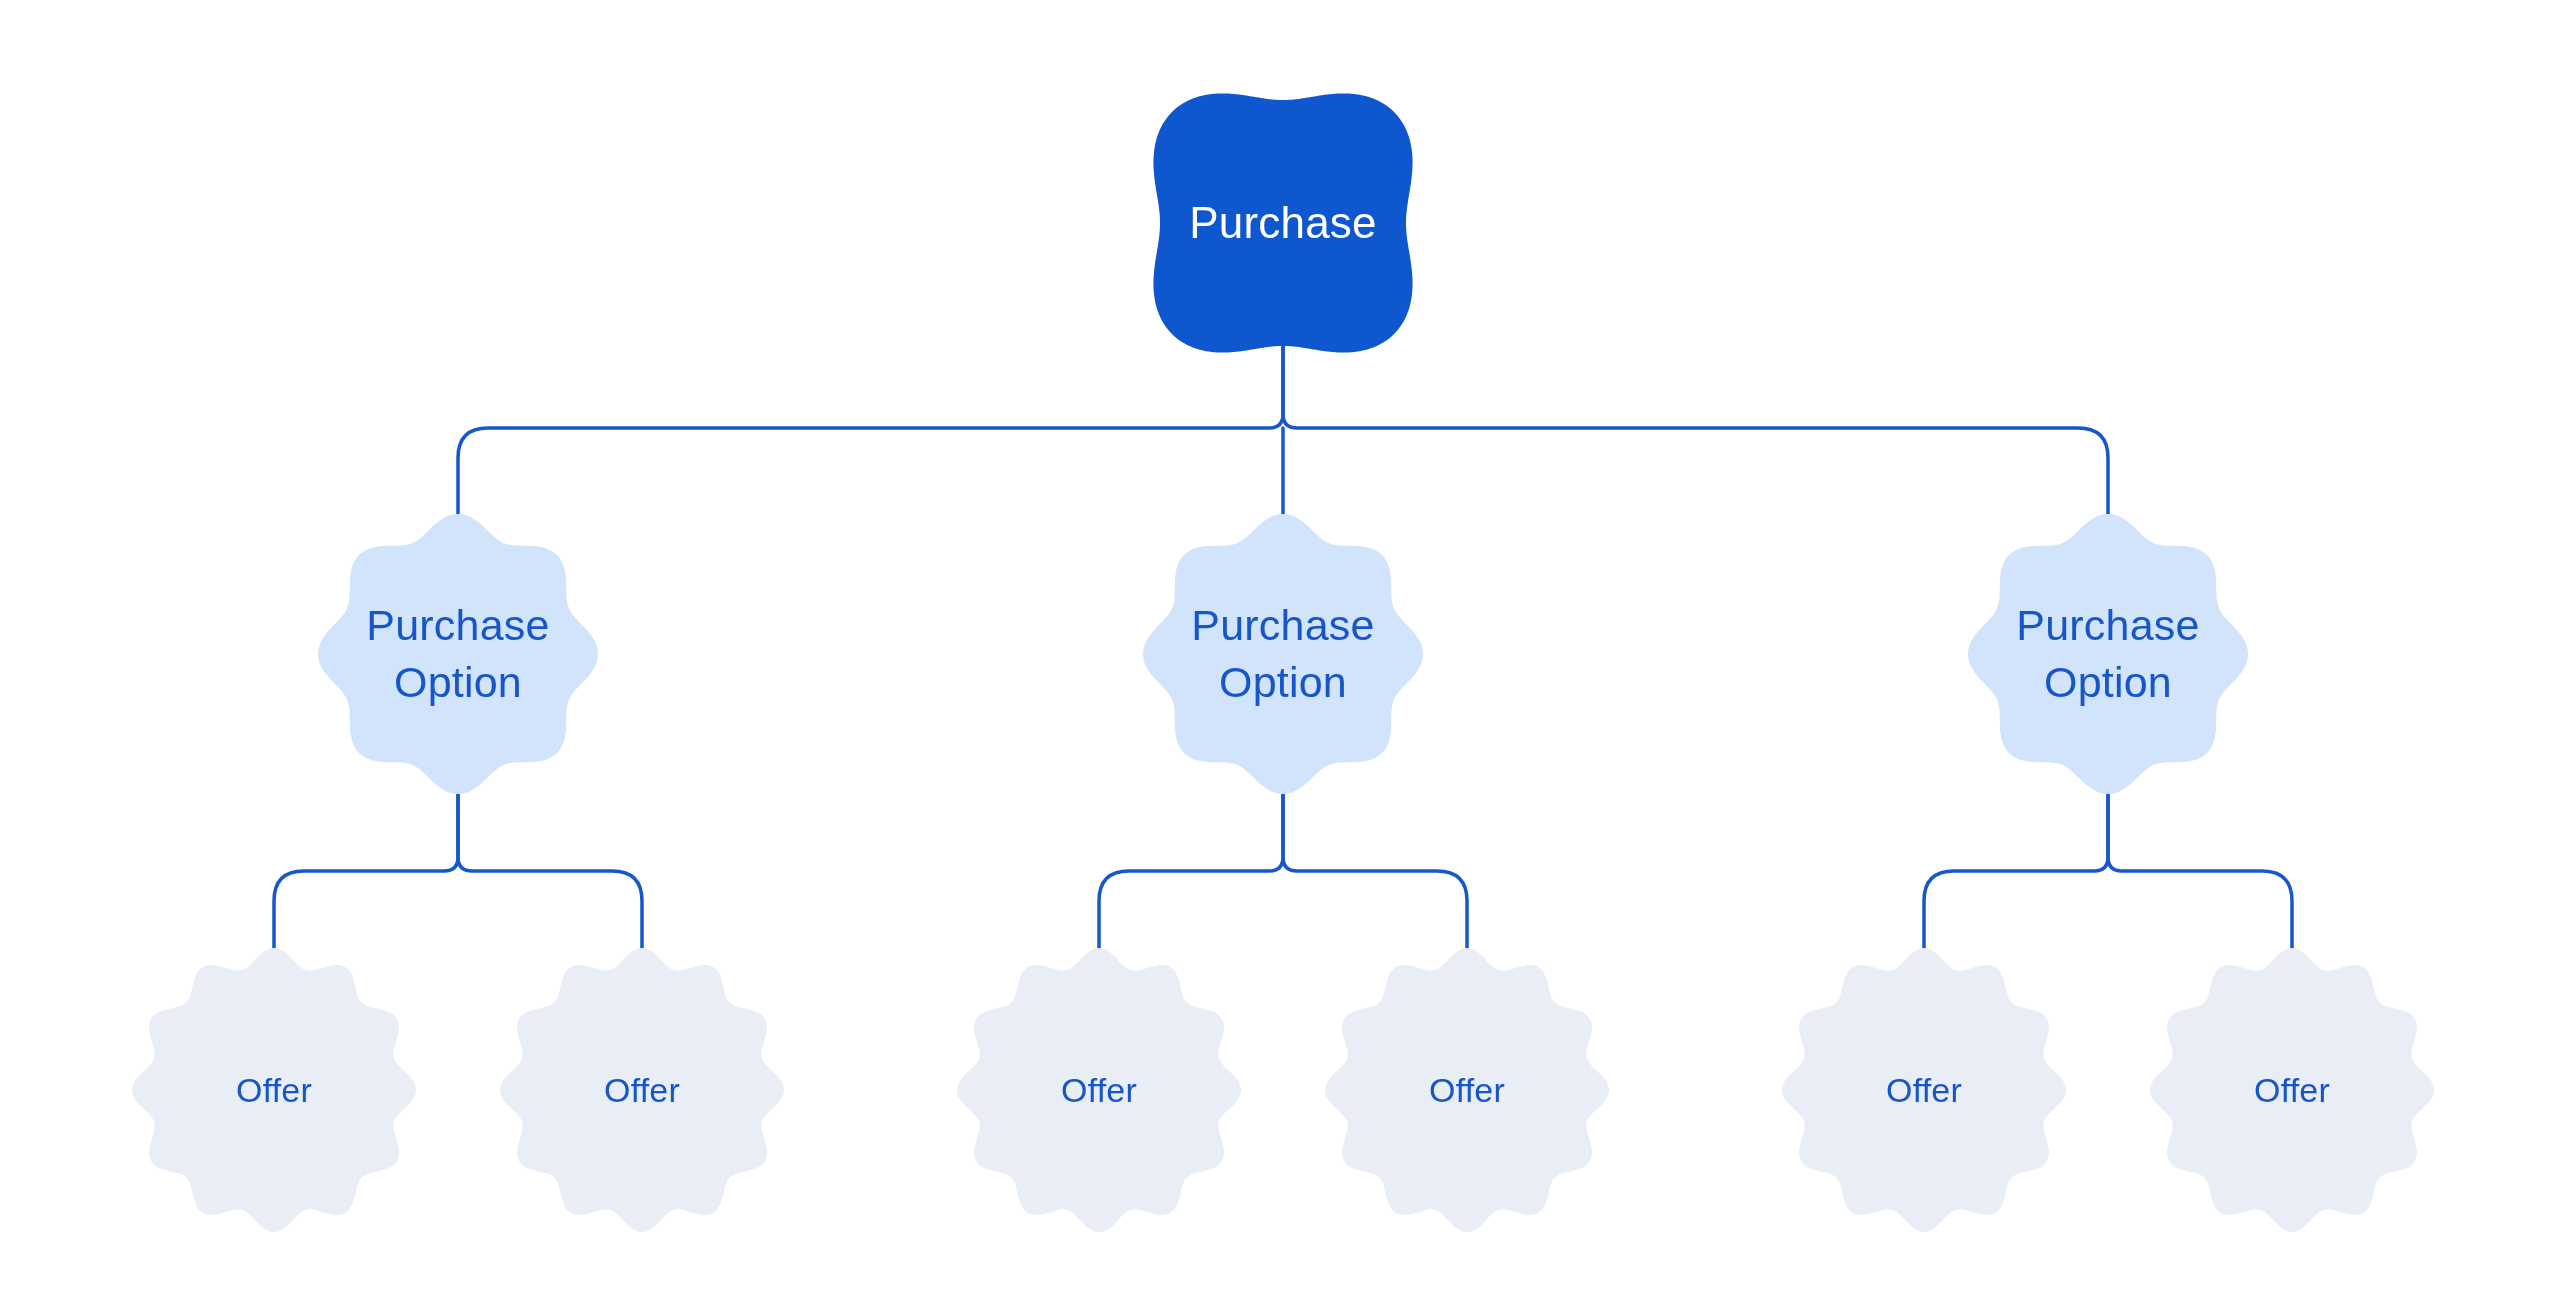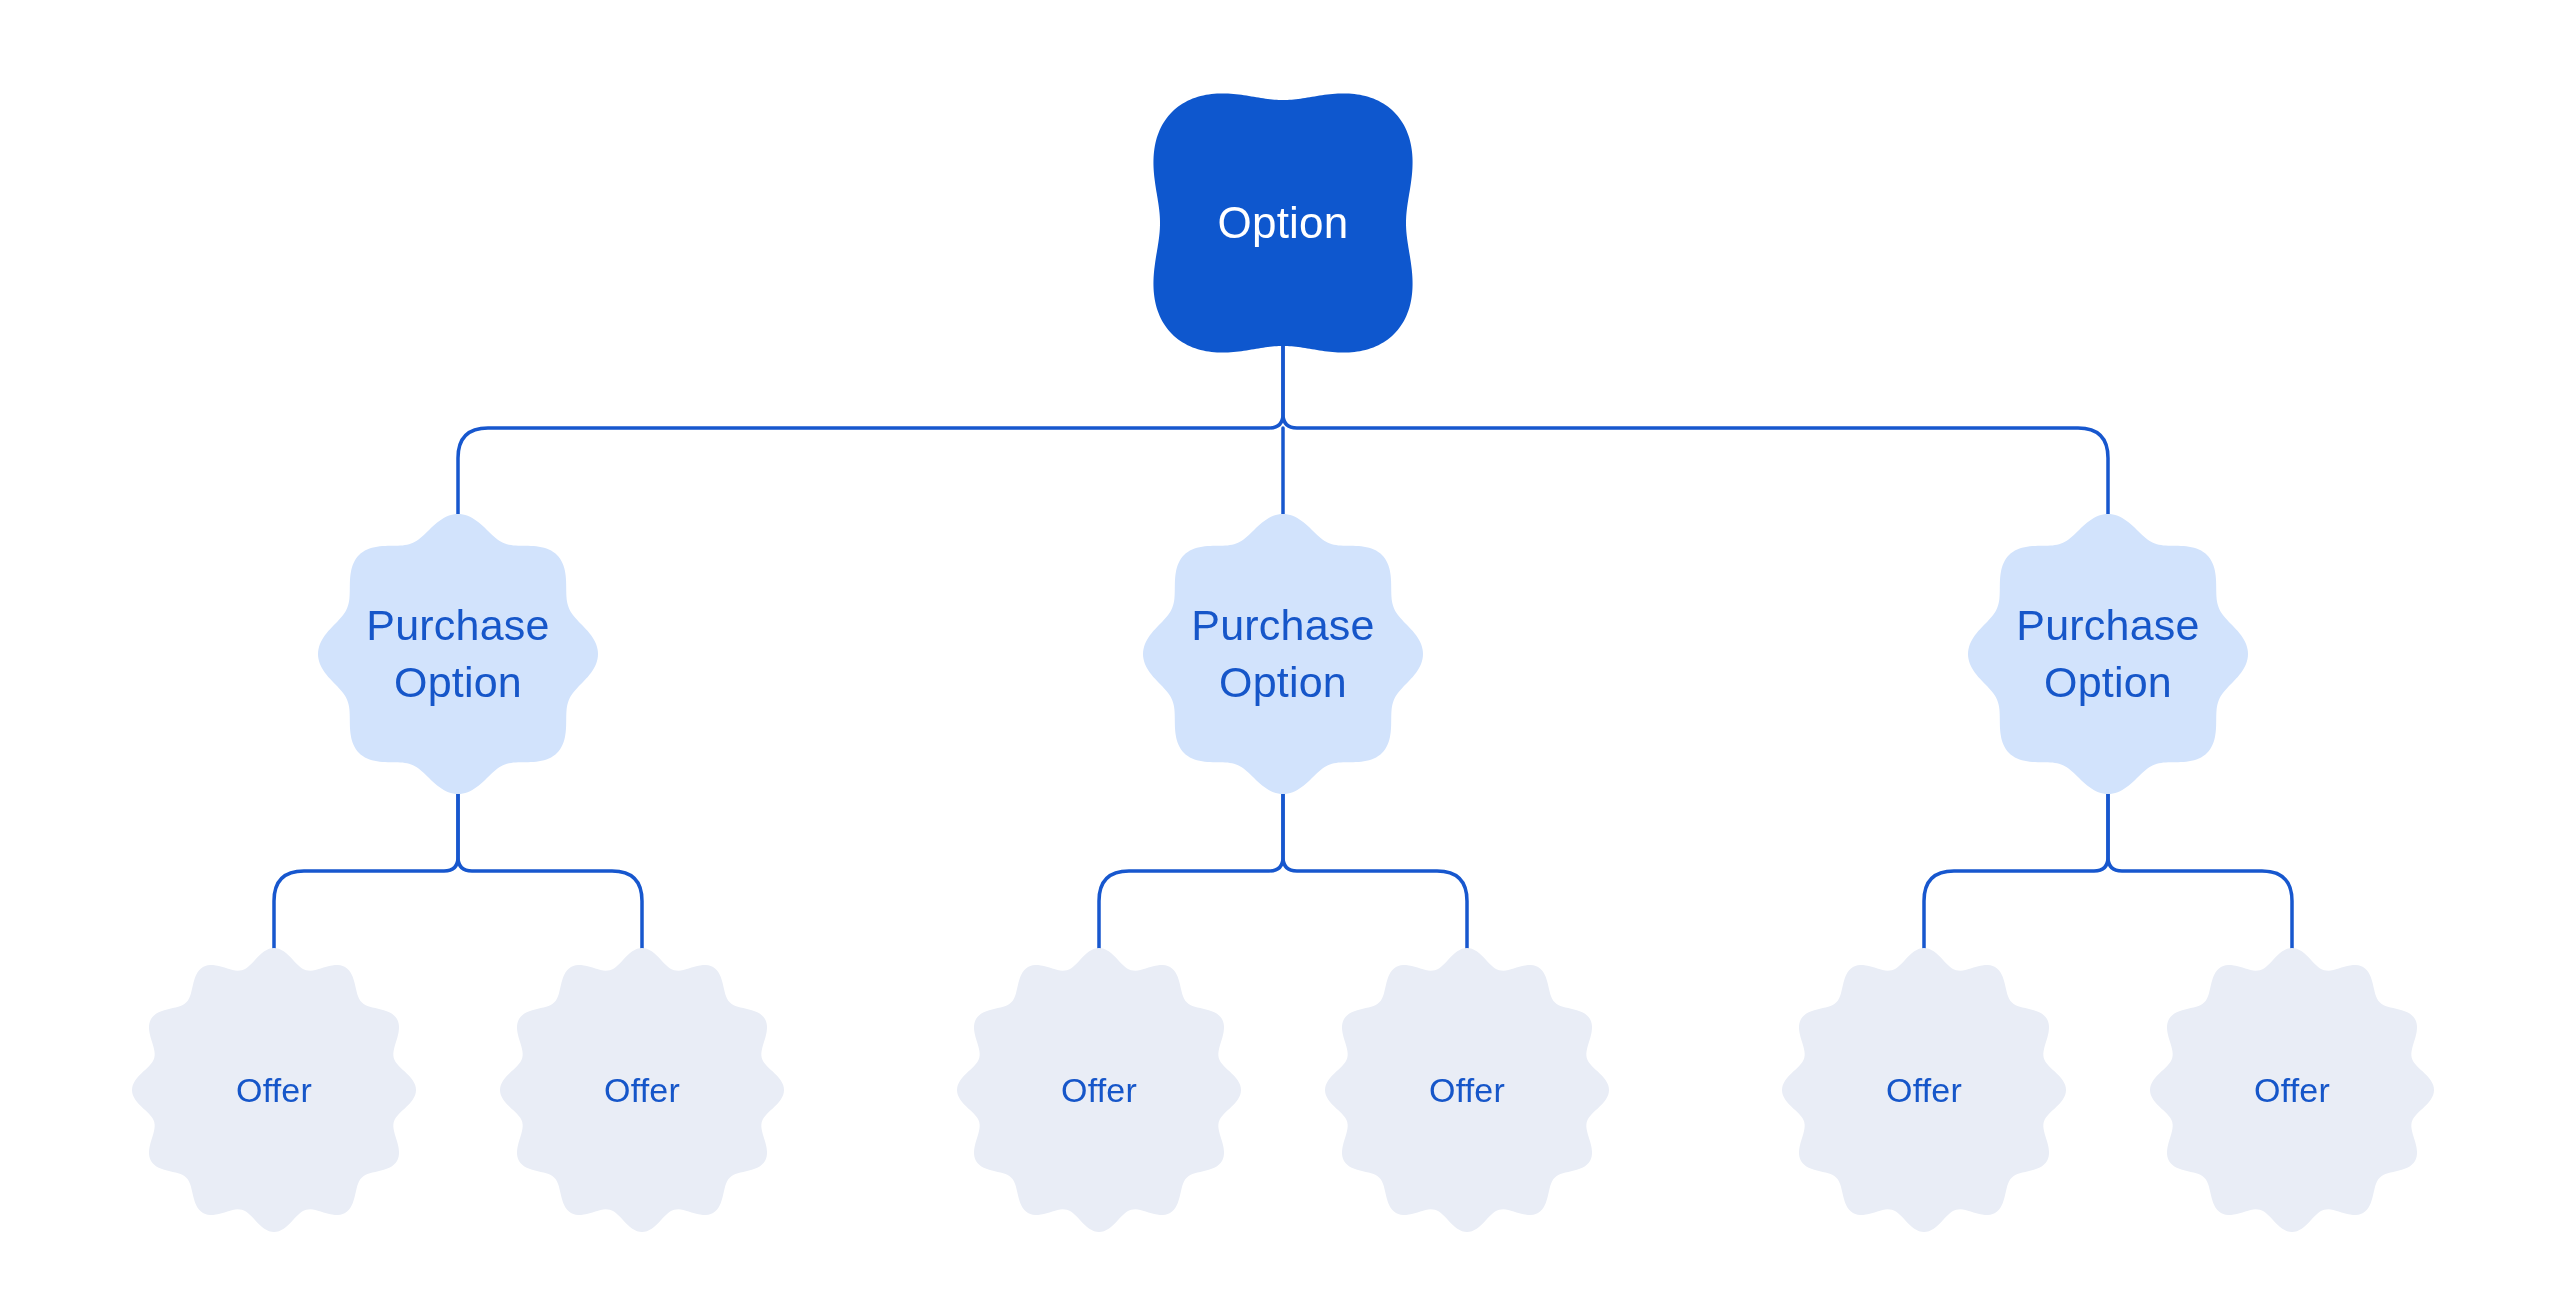--- a/index.html
+++ b/index.html
@@ -56,21 +56,21 @@
       <path d="M1283,794 L1283,857 Q1283,871 1269,871 L1129,871 Q1099,871 1099,901 L1099,950" fill="none" stroke="#1757CE" stroke-width="3.5" stroke-linecap="round"></path>
       <path d="M1283,794 L1283,857 Q1283,871 1297,871 L1437,871 Q1467,871 1467,901 L1467,950" fill="none" stroke="#1757CE" stroke-width="3.5" stroke-linecap="round"></path>
       <path d="M2108,794 L2108,857 Q2108,871 2094,871 L1954,871 Q1924,871 1924,901 L1924,950" fill="none" stroke="#1757CE" stroke-width="3.5" stroke-linecap="round"></path>
       <path d="M2108,794 L2108,857 Q2108,871 2122,871 L2262,871 Q2292,871 2292,901 L2292,950" fill="none" stroke="#1757CE" stroke-width="3.5" stroke-linecap="round"></path>
     </svg>
 
   <div class="node product" id="node-product" style="left:1133px; top:73px">
     <svg class="blob" viewBox="0 0 300 300">
       <path d="M273.00,150.00L273.02,152.15L273.09,154.30L273.20,156.46L273.36,158.63L273.55,160.81L273.79,163.01L274.06,165.23L274.36,167.48L274.69,169.75L275.05,172.05L275.42,174.38L275.81,176.74L276.21,179.14L276.62,181.57L277.02,184.03L277.41,186.54L277.79,189.07L278.15,191.64L278.48,194.24L278.78,196.87L279.04,199.53L279.26,202.22L279.42,204.93L279.52,207.67L279.56,210.41L279.53,213.17L279.42,215.94L279.24,218.72L278.96,221.49L278.60,224.25L278.15,227.00L277.60,229.73L276.95,232.44L276.20,235.13L275.35,237.77L274.39,240.37L273.32,242.93L272.15,245.43L270.87,247.88L269.48,250.26L267.99,252.57L266.40,254.80L264.70,256.96L262.91,259.03L261.02,261.02L259.03,262.91L256.96,264.70L254.80,266.40L252.57,267.99L250.26,269.48L247.88,270.87L245.43,272.15L242.93,273.32L240.37,274.39L237.77,275.35L235.13,276.20L232.44,276.95L229.73,277.60L227.00,278.15L224.25,278.60L221.49,278.96L218.72,279.24L215.94,279.42L213.17,279.53L210.41,279.56L207.67,279.52L204.93,279.42L202.22,279.26L199.53,279.04L196.87,278.78L194.24,278.48L191.64,278.15L189.07,277.79L186.54,277.41L184.03,277.02L181.57,276.62L179.14,276.21L176.74,275.81L174.38,275.42L172.05,275.05L169.75,274.69L167.48,274.36L165.23,274.06L163.01,273.79L160.81,273.55L158.63,273.36L156.46,273.20L154.30,273.09L152.15,273.02L150.00,273.00L147.85,273.02L145.70,273.09L143.54,273.20L141.37,273.36L139.19,273.55L136.99,273.79L134.77,274.06L132.52,274.36L130.25,274.69L127.95,275.05L125.62,275.42L123.26,275.81L120.86,276.21L118.43,276.62L115.97,277.02L113.46,277.41L110.93,277.79L108.36,278.15L105.76,278.48L103.13,278.78L100.47,279.04L97.78,279.26L95.07,279.42L92.33,279.52L89.59,279.56L86.83,279.53L84.06,279.42L81.28,279.24L78.51,278.96L75.75,278.60L73.00,278.15L70.27,277.60L67.56,276.95L64.87,276.20L62.23,275.35L59.63,274.39L57.07,273.32L54.57,272.15L52.12,270.87L49.74,269.48L47.43,267.99L45.20,266.40L43.04,264.70L40.97,262.91L38.98,261.02L37.09,259.03L35.30,256.96L33.60,254.80L32.01,252.57L30.52,250.26L29.13,247.88L27.85,245.43L26.68,242.93L25.61,240.37L24.65,237.77L23.80,235.13L23.05,232.44L22.40,229.73L21.85,227.00L21.40,224.25L21.04,221.49L20.76,218.72L20.58,215.94L20.47,213.17L20.44,210.41L20.48,207.67L20.58,204.93L20.74,202.22L20.96,199.53L21.22,196.87L21.52,194.24L21.85,191.64L22.21,189.07L22.59,186.54L22.98,184.03L23.38,181.57L23.79,179.14L24.19,176.74L24.58,174.38L24.95,172.05L25.31,169.75L25.64,167.48L25.94,165.23L26.21,163.01L26.45,160.81L26.64,158.63L26.80,156.46L26.91,154.30L26.98,152.15L27.00,150.00L26.98,147.85L26.91,145.70L26.80,143.54L26.64,141.37L26.45,139.19L26.21,136.99L25.94,134.77L25.64,132.52L25.31,130.25L24.95,127.95L24.58,125.62L24.19,123.26L23.79,120.86L23.38,118.43L22.98,115.97L22.59,113.46L22.21,110.93L21.85,108.36L21.52,105.76L21.22,103.13L20.96,100.47L20.74,97.78L20.58,95.07L20.48,92.33L20.44,89.59L20.47,86.83L20.58,84.06L20.76,81.28L21.04,78.51L21.40,75.75L21.85,73.00L22.40,70.27L23.05,67.56L23.80,64.87L24.65,62.23L25.61,59.63L26.68,57.07L27.85,54.57L29.13,52.12L30.52,49.74L32.01,47.43L33.60,45.20L35.30,43.04L37.09,40.97L38.98,38.98L40.97,37.09L43.04,35.30L45.20,33.60L47.43,32.01L49.74,30.52L52.12,29.13L54.57,27.85L57.07,26.68L59.63,25.61L62.23,24.65L64.87,23.80L67.56,23.05L70.27,22.40L73.00,21.85L75.75,21.40L78.51,21.04L81.28,20.76L84.06,20.58L86.83,20.47L89.59,20.44L92.33,20.48L95.07,20.58L97.78,20.74L100.47,20.96L103.13,21.22L105.76,21.52L108.36,21.85L110.93,22.21L113.46,22.59L115.97,22.98L118.43,23.38L120.86,23.79L123.26,24.19L125.62,24.58L127.95,24.95L130.25,25.31L132.52,25.64L134.77,25.94L136.99,26.21L139.19,26.45L141.37,26.64L143.54,26.80L145.70,26.91L147.85,26.98L150.00,27.00L152.15,26.98L154.30,26.91L156.46,26.80L158.63,26.64L160.81,26.45L163.01,26.21L165.23,25.94L167.48,25.64L169.75,25.31L172.05,24.95L174.38,24.58L176.74,24.19L179.14,23.79L181.57,23.38L184.03,22.98L186.54,22.59L189.07,22.21L191.64,21.85L194.24,21.52L196.87,21.22L199.53,20.96L202.22,20.74L204.93,20.58L207.67,20.48L210.41,20.44L213.17,20.47L215.94,20.58L218.72,20.76L221.49,21.04L224.25,21.40L227.00,21.85L229.73,22.40L232.44,23.05L235.13,23.80L237.77,24.65L240.37,25.61L242.93,26.68L245.43,27.85L247.88,29.13L250.26,30.52L252.57,32.01L254.80,33.60L256.96,35.30L259.03,37.09L261.02,38.98L262.91,40.97L264.70,43.04L266.40,45.20L267.99,47.43L269.48,49.74L270.87,52.12L272.15,54.57L273.32,57.07L274.39,59.63L275.35,62.23L276.20,64.87L276.95,67.56L277.60,70.27L278.15,73.00L278.60,75.75L278.96,78.51L279.24,81.28L279.42,84.06L279.53,86.83L279.56,89.59L279.52,92.33L279.42,95.07L279.26,97.78L279.04,100.47L278.78,103.13L278.48,105.76L278.15,108.36L277.79,110.93L277.41,113.46L277.02,115.97L276.62,118.43L276.21,120.86L275.81,123.26L275.42,125.62L275.05,127.95L274.69,130.25L274.36,132.52L274.06,134.77L273.79,136.99L273.55,139.19L273.36,141.37L273.20,143.54L273.09,145.70L273.02,147.85L273.00,150.00Z" fill="#0E57CE"></path>
     </svg>
-    <span class="label" style="color: rgb(255, 255, 255);">Option</span>
+    <span class="label" style="color: rgb(255, 255, 255);">Purchase</span>
   </div>
 
   <div class="node purchase" style="left:308px; top:504px">
     <svg class="blob" viewBox="0 0 300 300">
       <path d="M290.00,150.00L289.88,152.44L289.53,154.87L288.94,157.28L288.14,159.66L287.14,162.00L285.94,164.29L284.58,166.52L283.08,168.70L281.45,170.82L279.74,172.88L277.95,174.87L276.14,176.81L274.31,178.70L272.50,180.54L270.74,182.35L269.05,184.14L267.44,185.91L265.94,187.67L264.57,189.45L263.33,191.25L262.23,193.08L261.28,194.96L260.48,196.90L259.83,198.90L259.30,200.97L258.91,203.12L258.62,205.35L258.43,207.65L258.32,210.04L258.25,212.50L258.22,215.03L258.19,217.61L258.15,220.23L258.06,222.89L257.91,225.56L257.67,228.23L257.32,230.87L256.85,233.48L256.23,236.02L255.45,238.49L254.51,240.85L253.40,243.10L252.11,245.22L250.64,247.18L248.99,248.99L247.18,250.64L245.22,252.11L243.10,253.40L240.85,254.51L238.49,255.45L236.02,256.23L233.48,256.85L230.87,257.32L228.23,257.67L225.56,257.91L222.89,258.06L220.23,258.15L217.61,258.19L215.03,258.22L212.50,258.25L210.04,258.32L207.65,258.43L205.35,258.62L203.12,258.91L200.97,259.30L198.90,259.83L196.90,260.48L194.96,261.28L193.08,262.23L191.25,263.33L189.45,264.57L187.67,265.94L185.91,267.44L184.14,269.05L182.35,270.74L180.54,272.50L178.70,274.31L176.81,276.14L174.87,277.95L172.88,279.74L170.82,281.45L168.70,283.08L166.52,284.58L164.29,285.94L162.00,287.14L159.66,288.14L157.28,288.94L154.87,289.53L152.44,289.88L150.00,290.00L147.56,289.88L145.13,289.53L142.72,288.94L140.34,288.14L138.00,287.14L135.71,285.94L133.48,284.58L131.30,283.08L129.18,281.45L127.12,279.74L125.13,277.95L123.19,276.14L121.30,274.31L119.46,272.50L117.65,270.74L115.86,269.05L114.09,267.44L112.33,265.94L110.55,264.57L108.75,263.33L106.92,262.23L105.04,261.28L103.10,260.48L101.10,259.83L99.03,259.30L96.88,258.91L94.65,258.62L92.35,258.43L89.96,258.32L87.50,258.25L84.97,258.22L82.39,258.19L79.77,258.15L77.11,258.06L74.44,257.91L71.77,257.67L69.13,257.32L66.52,256.85L63.98,256.23L61.51,255.45L59.15,254.51L56.90,253.40L54.78,252.11L52.82,250.64L51.01,248.99L49.36,247.18L47.89,245.22L46.60,243.10L45.49,240.85L44.55,238.49L43.77,236.02L43.15,233.48L42.68,230.87L42.33,228.23L42.09,225.56L41.94,222.89L41.85,220.23L41.81,217.61L41.78,215.03L41.75,212.50L41.68,210.04L41.57,207.65L41.38,205.35L41.09,203.12L40.70,200.97L40.17,198.90L39.52,196.90L38.72,194.96L37.77,193.08L36.67,191.25L35.43,189.45L34.06,187.67L32.56,185.91L30.95,184.14L29.26,182.35L27.50,180.54L25.69,178.70L23.86,176.81L22.05,174.87L20.26,172.88L18.55,170.82L16.92,168.70L15.42,166.52L14.06,164.29L12.86,162.00L11.86,159.66L11.06,157.28L10.47,154.87L10.12,152.44L10.00,150.00L10.12,147.56L10.47,145.13L11.06,142.72L11.86,140.34L12.86,138.00L14.06,135.71L15.42,133.48L16.92,131.30L18.55,129.18L20.26,127.12L22.05,125.13L23.86,123.19L25.69,121.30L27.50,119.46L29.26,117.65L30.95,115.86L32.56,114.09L34.06,112.33L35.43,110.55L36.67,108.75L37.77,106.92L38.72,105.04L39.52,103.10L40.17,101.10L40.70,99.03L41.09,96.88L41.38,94.65L41.57,92.35L41.68,89.96L41.75,87.50L41.78,84.97L41.81,82.39L41.85,79.77L41.94,77.11L42.09,74.44L42.33,71.77L42.68,69.13L43.15,66.52L43.77,63.98L44.55,61.51L45.49,59.15L46.60,56.90L47.89,54.78L49.36,52.82L51.01,51.01L52.82,49.36L54.78,47.89L56.90,46.60L59.15,45.49L61.51,44.55L63.98,43.77L66.52,43.15L69.13,42.68L71.77,42.33L74.44,42.09L77.11,41.94L79.77,41.85L82.39,41.81L84.97,41.78L87.50,41.75L89.96,41.68L92.35,41.57L94.65,41.38L96.88,41.09L99.03,40.70L101.10,40.17L103.10,39.52L105.04,38.72L106.92,37.77L108.75,36.67L110.55,35.43L112.33,34.06L114.09,32.56L115.86,30.95L117.65,29.26L119.46,27.50L121.30,25.69L123.19,23.86L125.13,22.05L127.12,20.26L129.18,18.55L131.30,16.92L133.48,15.42L135.71,14.06L138.00,12.86L140.34,11.86L142.72,11.06L145.13,10.47L147.56,10.12L150.00,10.00L152.44,10.12L154.87,10.47L157.28,11.06L159.66,11.86L162.00,12.86L164.29,14.06L166.52,15.42L168.70,16.92L170.82,18.55L172.88,20.26L174.87,22.05L176.81,23.86L178.70,25.69L180.54,27.50L182.35,29.26L184.14,30.95L185.91,32.56L187.67,34.06L189.45,35.43L191.25,36.67L193.08,37.77L194.96,38.72L196.90,39.52L198.90,40.17L200.97,40.70L203.12,41.09L205.35,41.38L207.65,41.57L210.04,41.68L212.50,41.75L215.03,41.78L217.61,41.81L220.23,41.85L222.89,41.94L225.56,42.09L228.23,42.33L230.87,42.68L233.48,43.15L236.02,43.77L238.49,44.55L240.85,45.49L243.10,46.60L245.22,47.89L247.18,49.36L248.99,51.01L250.64,52.82L252.11,54.78L253.40,56.90L254.51,59.15L255.45,61.51L256.23,63.98L256.85,66.52L257.32,69.13L257.67,71.77L257.91,74.44L258.06,77.11L258.15,79.77L258.19,82.39L258.22,84.97L258.25,87.50L258.32,89.96L258.43,92.35L258.62,94.65L258.91,96.88L259.30,99.03L259.83,101.10L260.48,103.10L261.28,105.04L262.23,106.92L263.33,108.75L264.57,110.55L265.94,112.33L267.44,114.09L269.05,115.86L270.74,117.65L272.50,119.46L274.31,121.30L276.14,123.19L277.95,125.13L279.74,127.12L281.45,129.18L283.08,131.30L284.58,133.48L285.94,135.71L287.14,138.00L288.14,140.34L288.94,142.72L289.53,145.13L289.88,147.56L290.00,150.00Z" fill="#D2E3FC"></path>
     </svg>
     <span class="label" style="color: rgb(22, 86, 201);">Purchase Option</span>
   </div>
 
   <div class="node purchase" style="left:1133px; top:504px">

